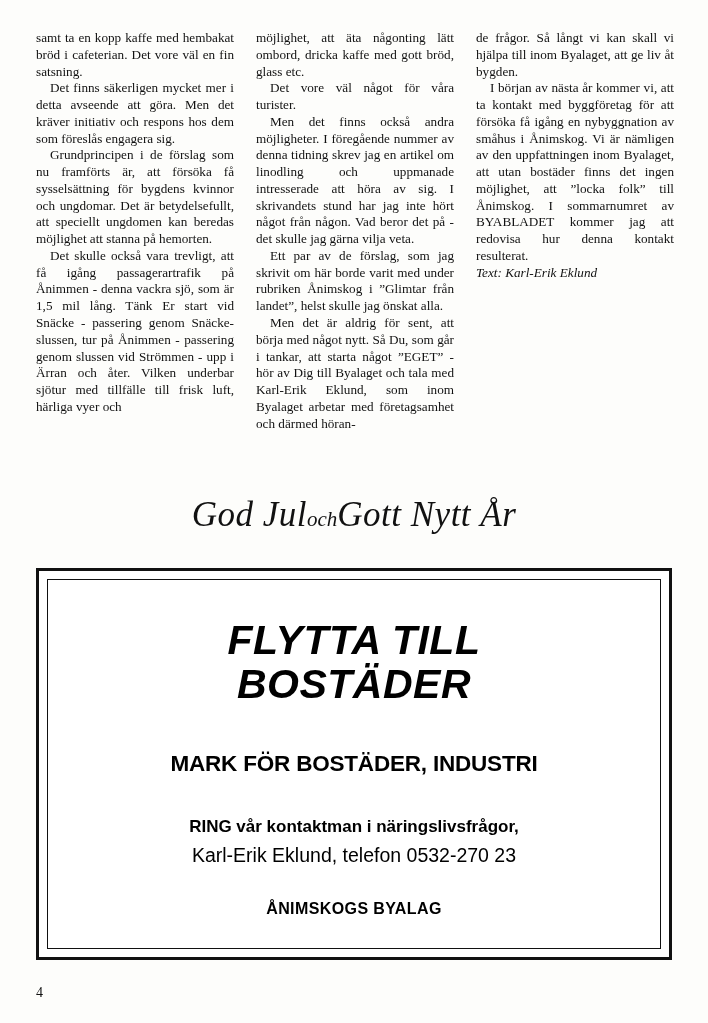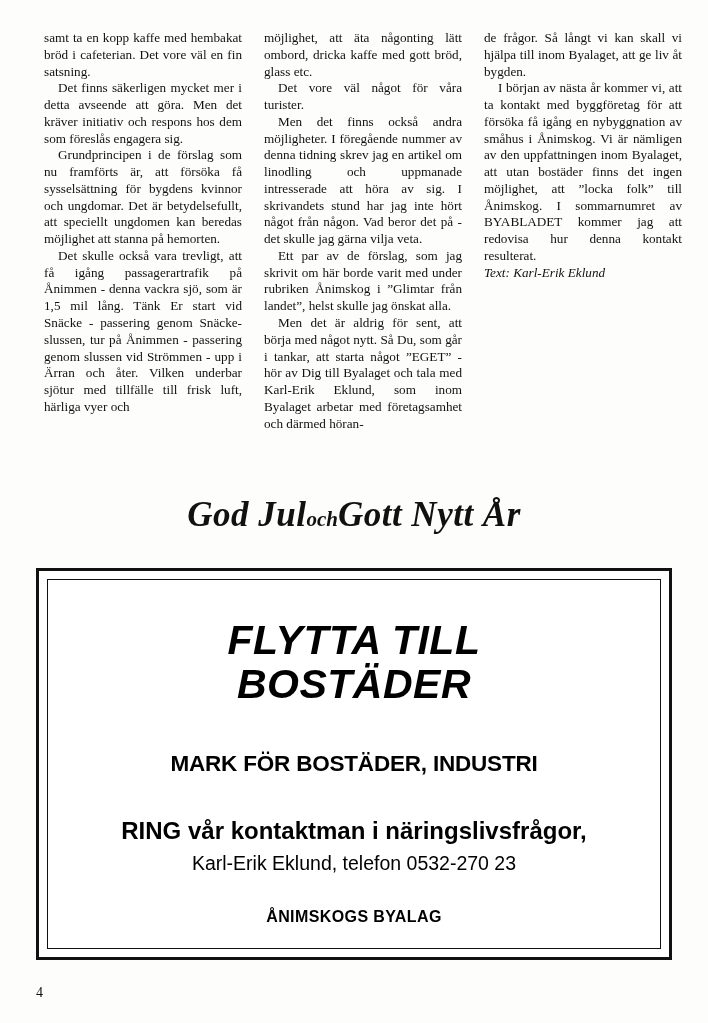--- a/index.html
+++ b/index.html
@@ -23,21 +23,20 @@
     background: #fdfdfb;
   }
   
   .columns {
     position: absolute;
     left: 36px;
     top: 30px;
     width: 640px;
     display: flex;
     gap: 22px;
-    margin-left: 8px;
   }
   .col {
     width: 198px;
   }
   .col p {
     margin: 0;
     font-size: 13.2px;
     line-height: 1.27;
     text-align: justify;
     text-justify: inter-word;
@@ -58,21 +57,20 @@
   .greeting {
     position: absolute;
     top: 495px;
     left: 0;
     width: 708px;
     text-align: center;
     font-family: "Liberation Serif", serif;
     font-style: italic;
     color: #111;
     white-space: nowrap;
-    font-weight: bold;
   }
   .greeting .big {
     font-size: 35px;
     letter-spacing: 0.5px;
   }
   .greeting .small {
     font-size: 21px;
   }
   
   .advert {
@@ -114,21 +112,21 @@
     letter-spacing: -0.2px;
   }
   .ad-sub2 {
     margin-top: 8px;
     font-size: 22.5px;
     font-weight: bold;
     letter-spacing: -0.2px;
   }
   .ad-contact1 {
     margin-top: 40px;
-    font-size: 24px;
+    font-size: 17px;
     font-weight: bold;
   }
   .ad-contact2 {
     margin-top: 7px;
     font-size: 19.5px;
     font-weight: normal;
   }
   .ad-org {
     margin-top: 33px;
     font-size: 16px;

